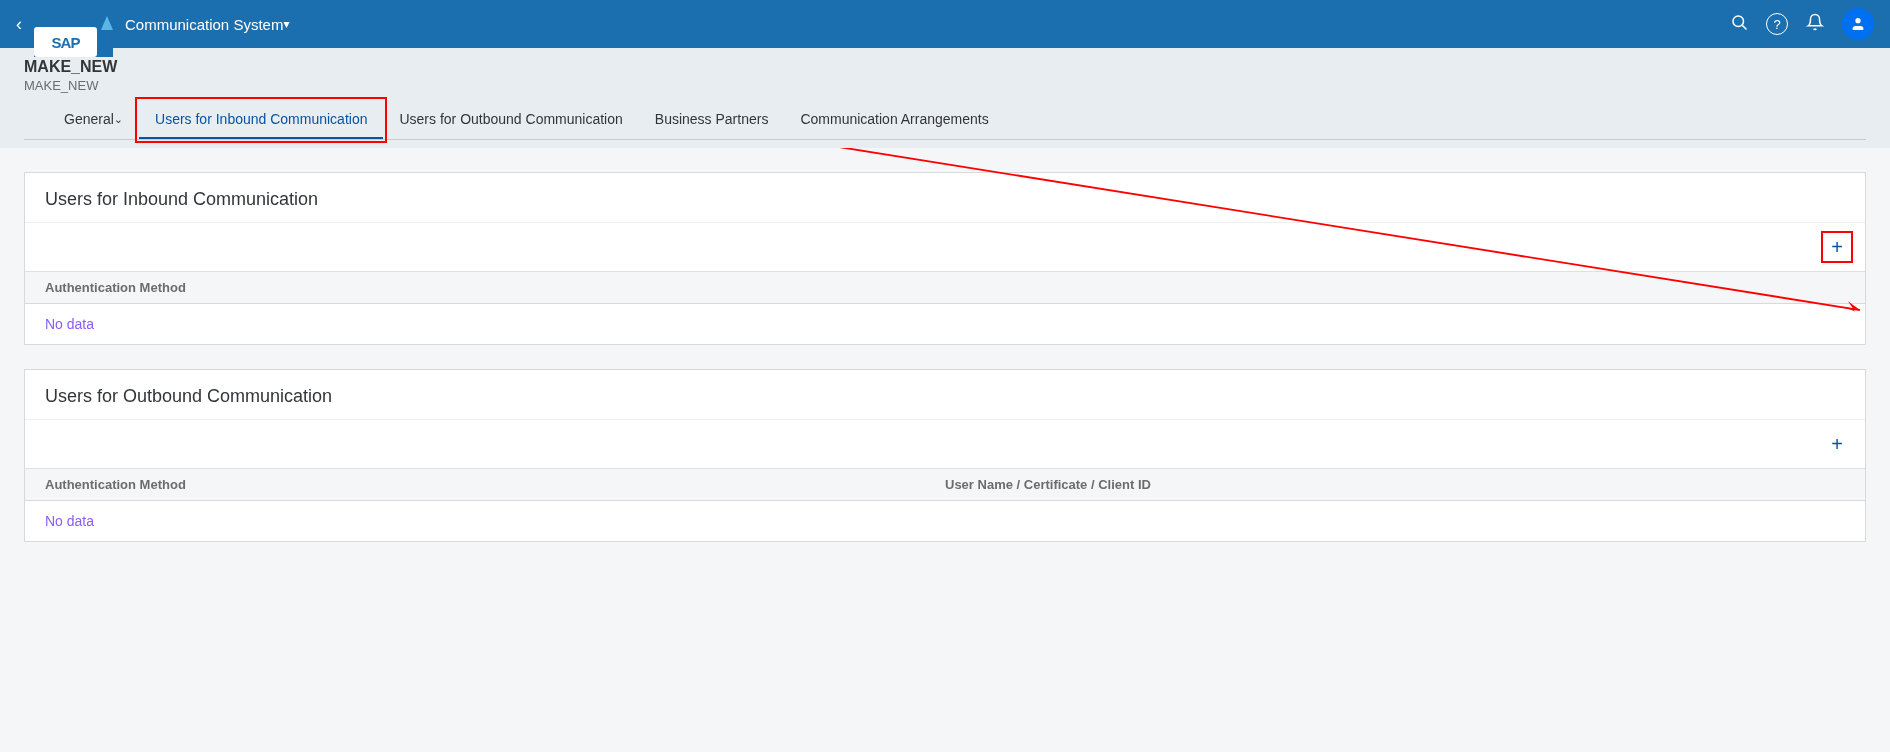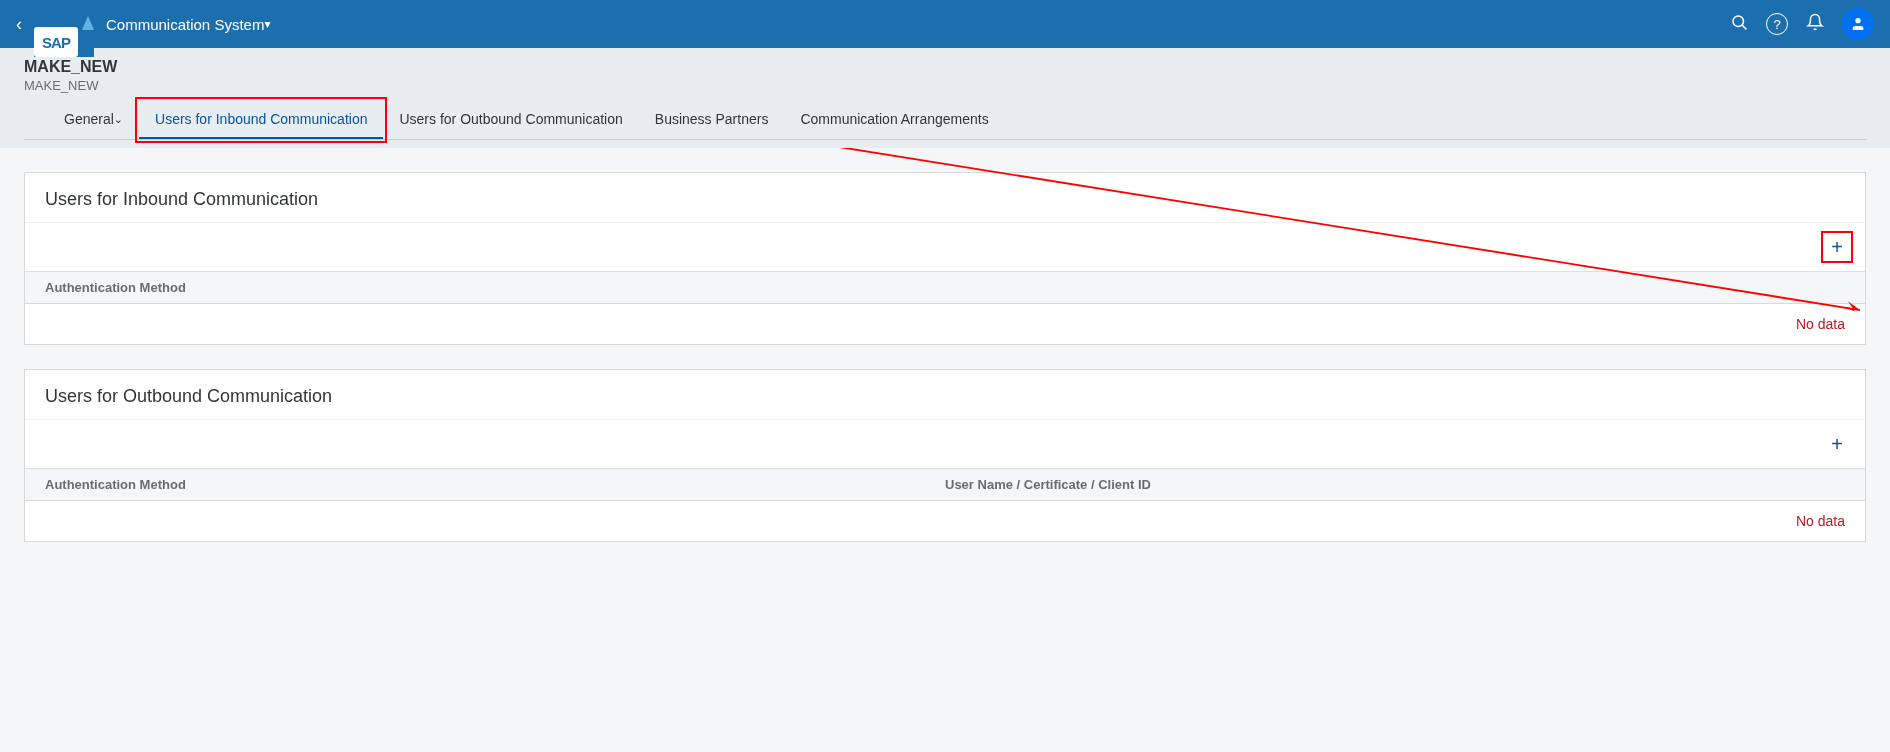--- a/index.html
+++ b/index.html
@@ -24,21 +24,21 @@
       align-items: center;
     }
     .sap-logo {
       display: flex;
       align-items: center;
       background: #1b6faf;
     }
     .sap-logo-box {
       background: white;
       border-radius: 3px;
-      width: 44px;
+      width: 63px;
       height: 30px;
       display: flex;
       align-items: center;
       justify-content: center;
       font-weight: bold;
       font-size: 16px;
       color: #1b6faf;
       letter-spacing: -1px;
       margin-top: 36px;
     }
@@ -187,22 +187,22 @@
     .table-header.two-col-cert {
       grid-template-columns: 1fr 1fr;
     }
     .col-header {
       font-size: 13px;
       color: #6a6d70;
       font-weight: 700;
     }
     .no-data {
       padding: 12px 20px;
-      text-align: right;
-      color: #b91c1c;
+      text-align: left;
+      color: #8b5cf6;
       font-size: 14px;
     }
 
     
     .annotation-overlay {
       position: absolute;
       top: 0;
       left: 0;
       width: 100%;
       height: 100%;

